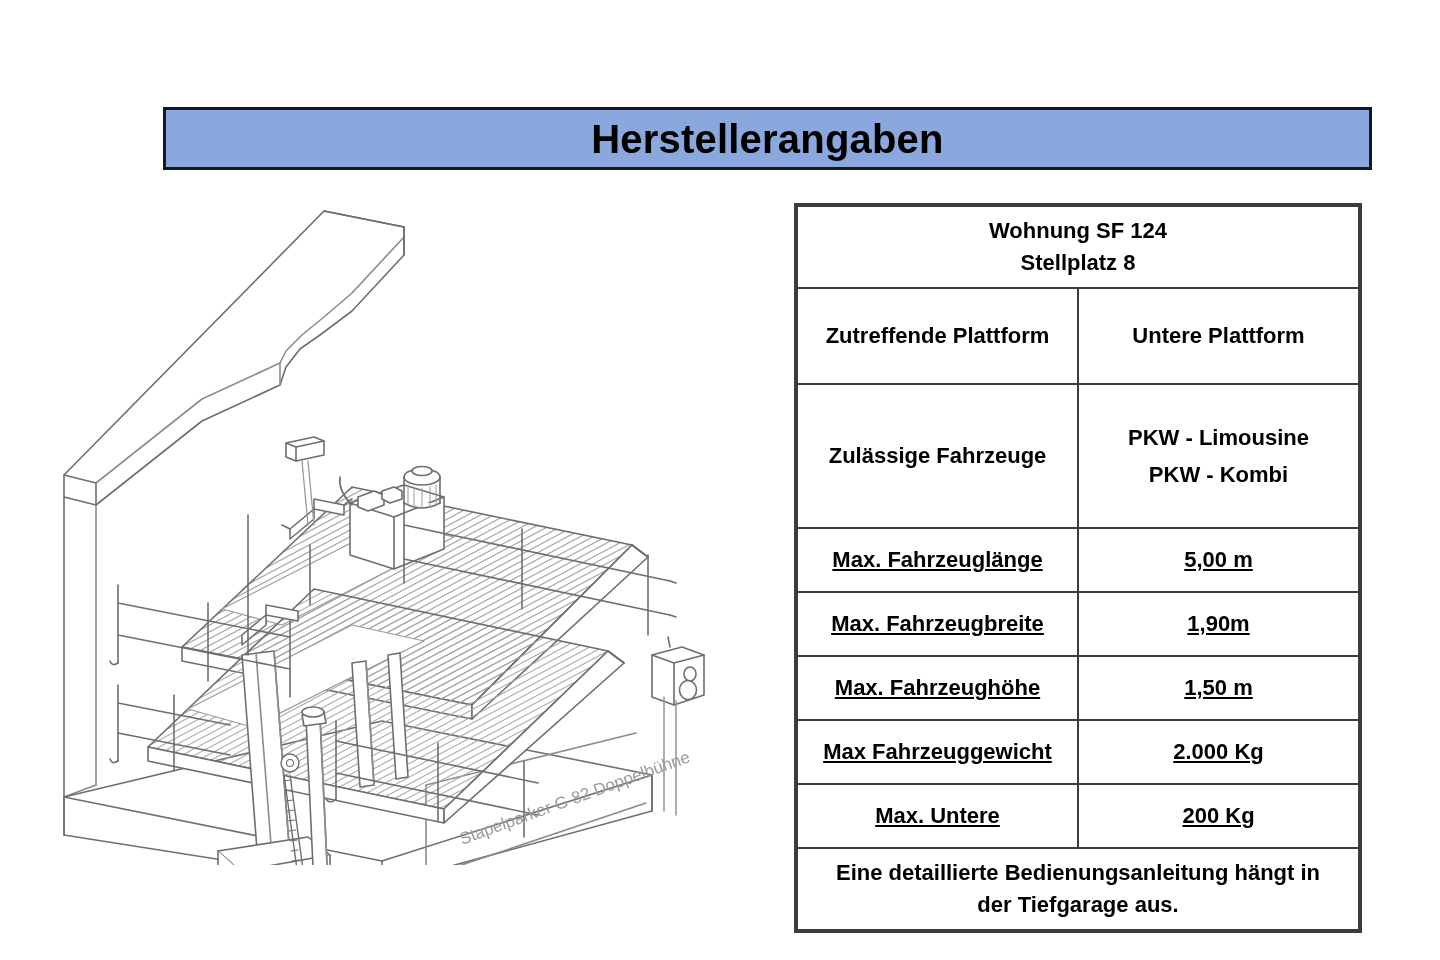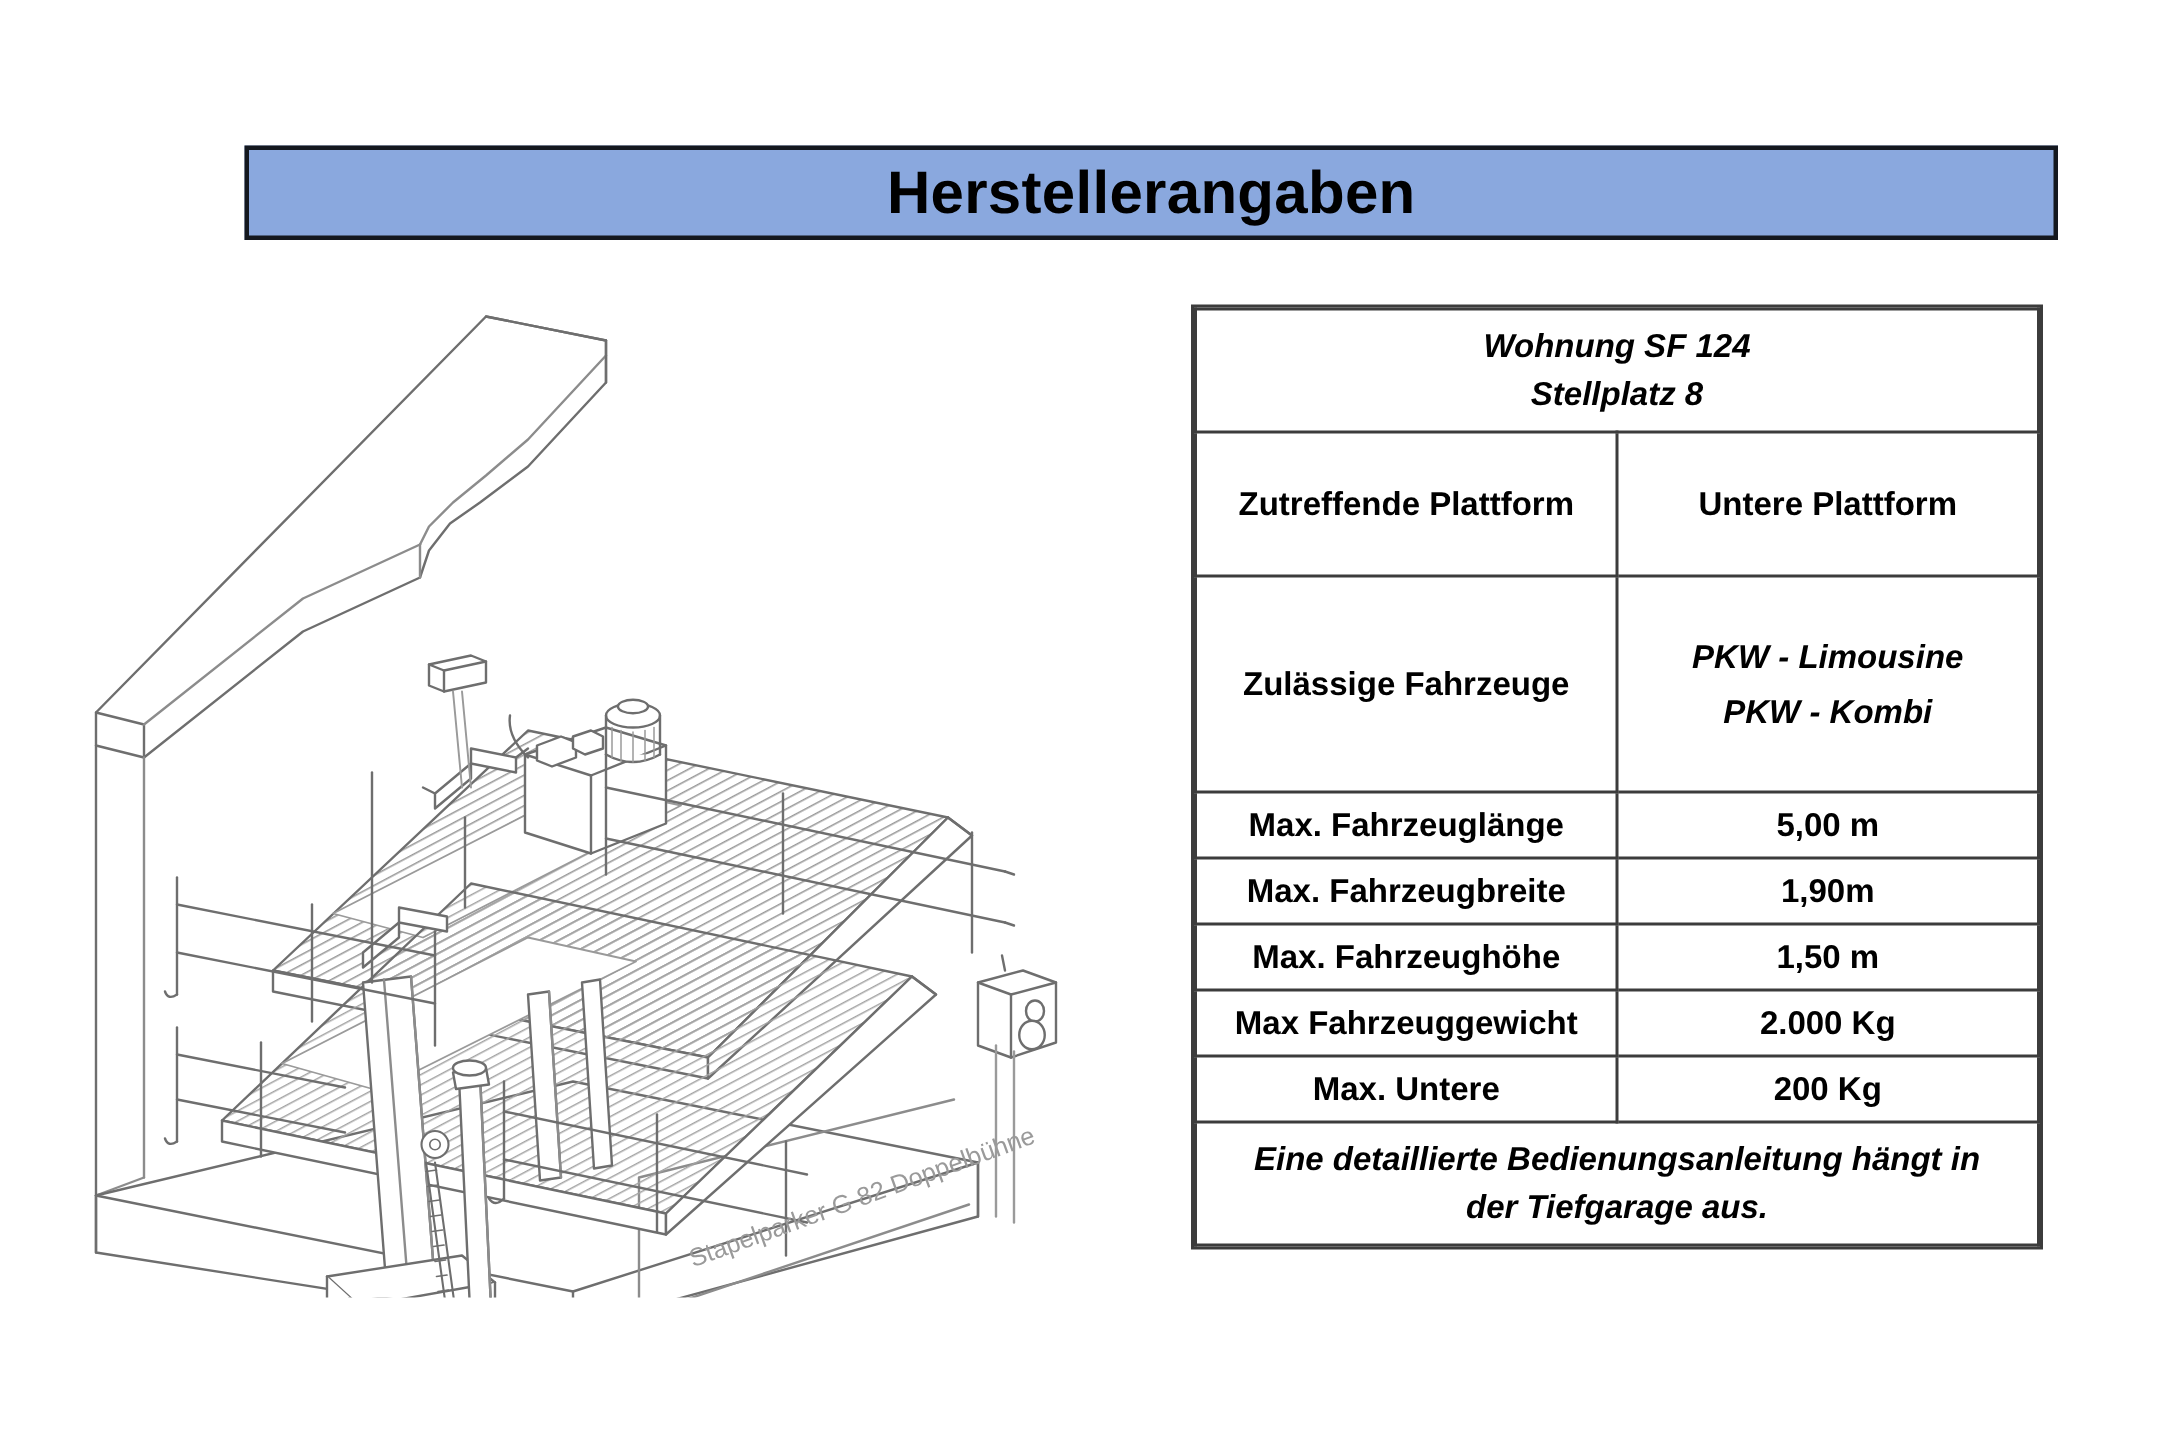--- a/index.html
+++ b/index.html
@@ -13,21 +13,21 @@
     position: relative;
     font-family: "Liberation Sans", sans-serif;
     color: #000000;
     overflow: hidden;
   }
 
   
   #title-banner {
     position: absolute;
     left: 163px;
-    top: 97px;
+    top: 107px;
     width: 1209px;
     height: 63px;
     background: #8aa8de;
     border: 3px solid #14181f;
     box-sizing: border-box;
     display: flex;
     align-items: center;
     justify-content: center;
   }
   #title-banner .title-text {
@@ -72,23 +72,23 @@
     font-weight: bold;
     color: #000000;
     padding: 4px 6px;
     box-sizing: border-box;
   }
   #spec-table td.label-col { width: 286px; }
   #spec-table td.value-col { width: 282px; }
   .row-header td { height: 82px; line-height: 1.45; }
   .row-platform td { height: 96px; }
   .row-vehicles td { height: 144px; line-height: 1.7; }
-  .row-dim td { height: 44px; }
+  .row-dim td { height: 64px; text-decoration: underline; }
   .row-note td { height: 82px; line-height: 1.45; font-size: 21.5px; }
-  .two-line span { display: block; font-style: italic; }
+  .two-line span { display: block; }
 </style>
 </head>
 <body>
 
 <div id="title-banner">
   <div class="title-text">Herstellerangaben</div>
 </div>
 
 <div id="diagram-panel">
   <svg width="680" height="680" viewBox="0 0 680 680" xmlns="http://www.w3.org/2000/svg">

